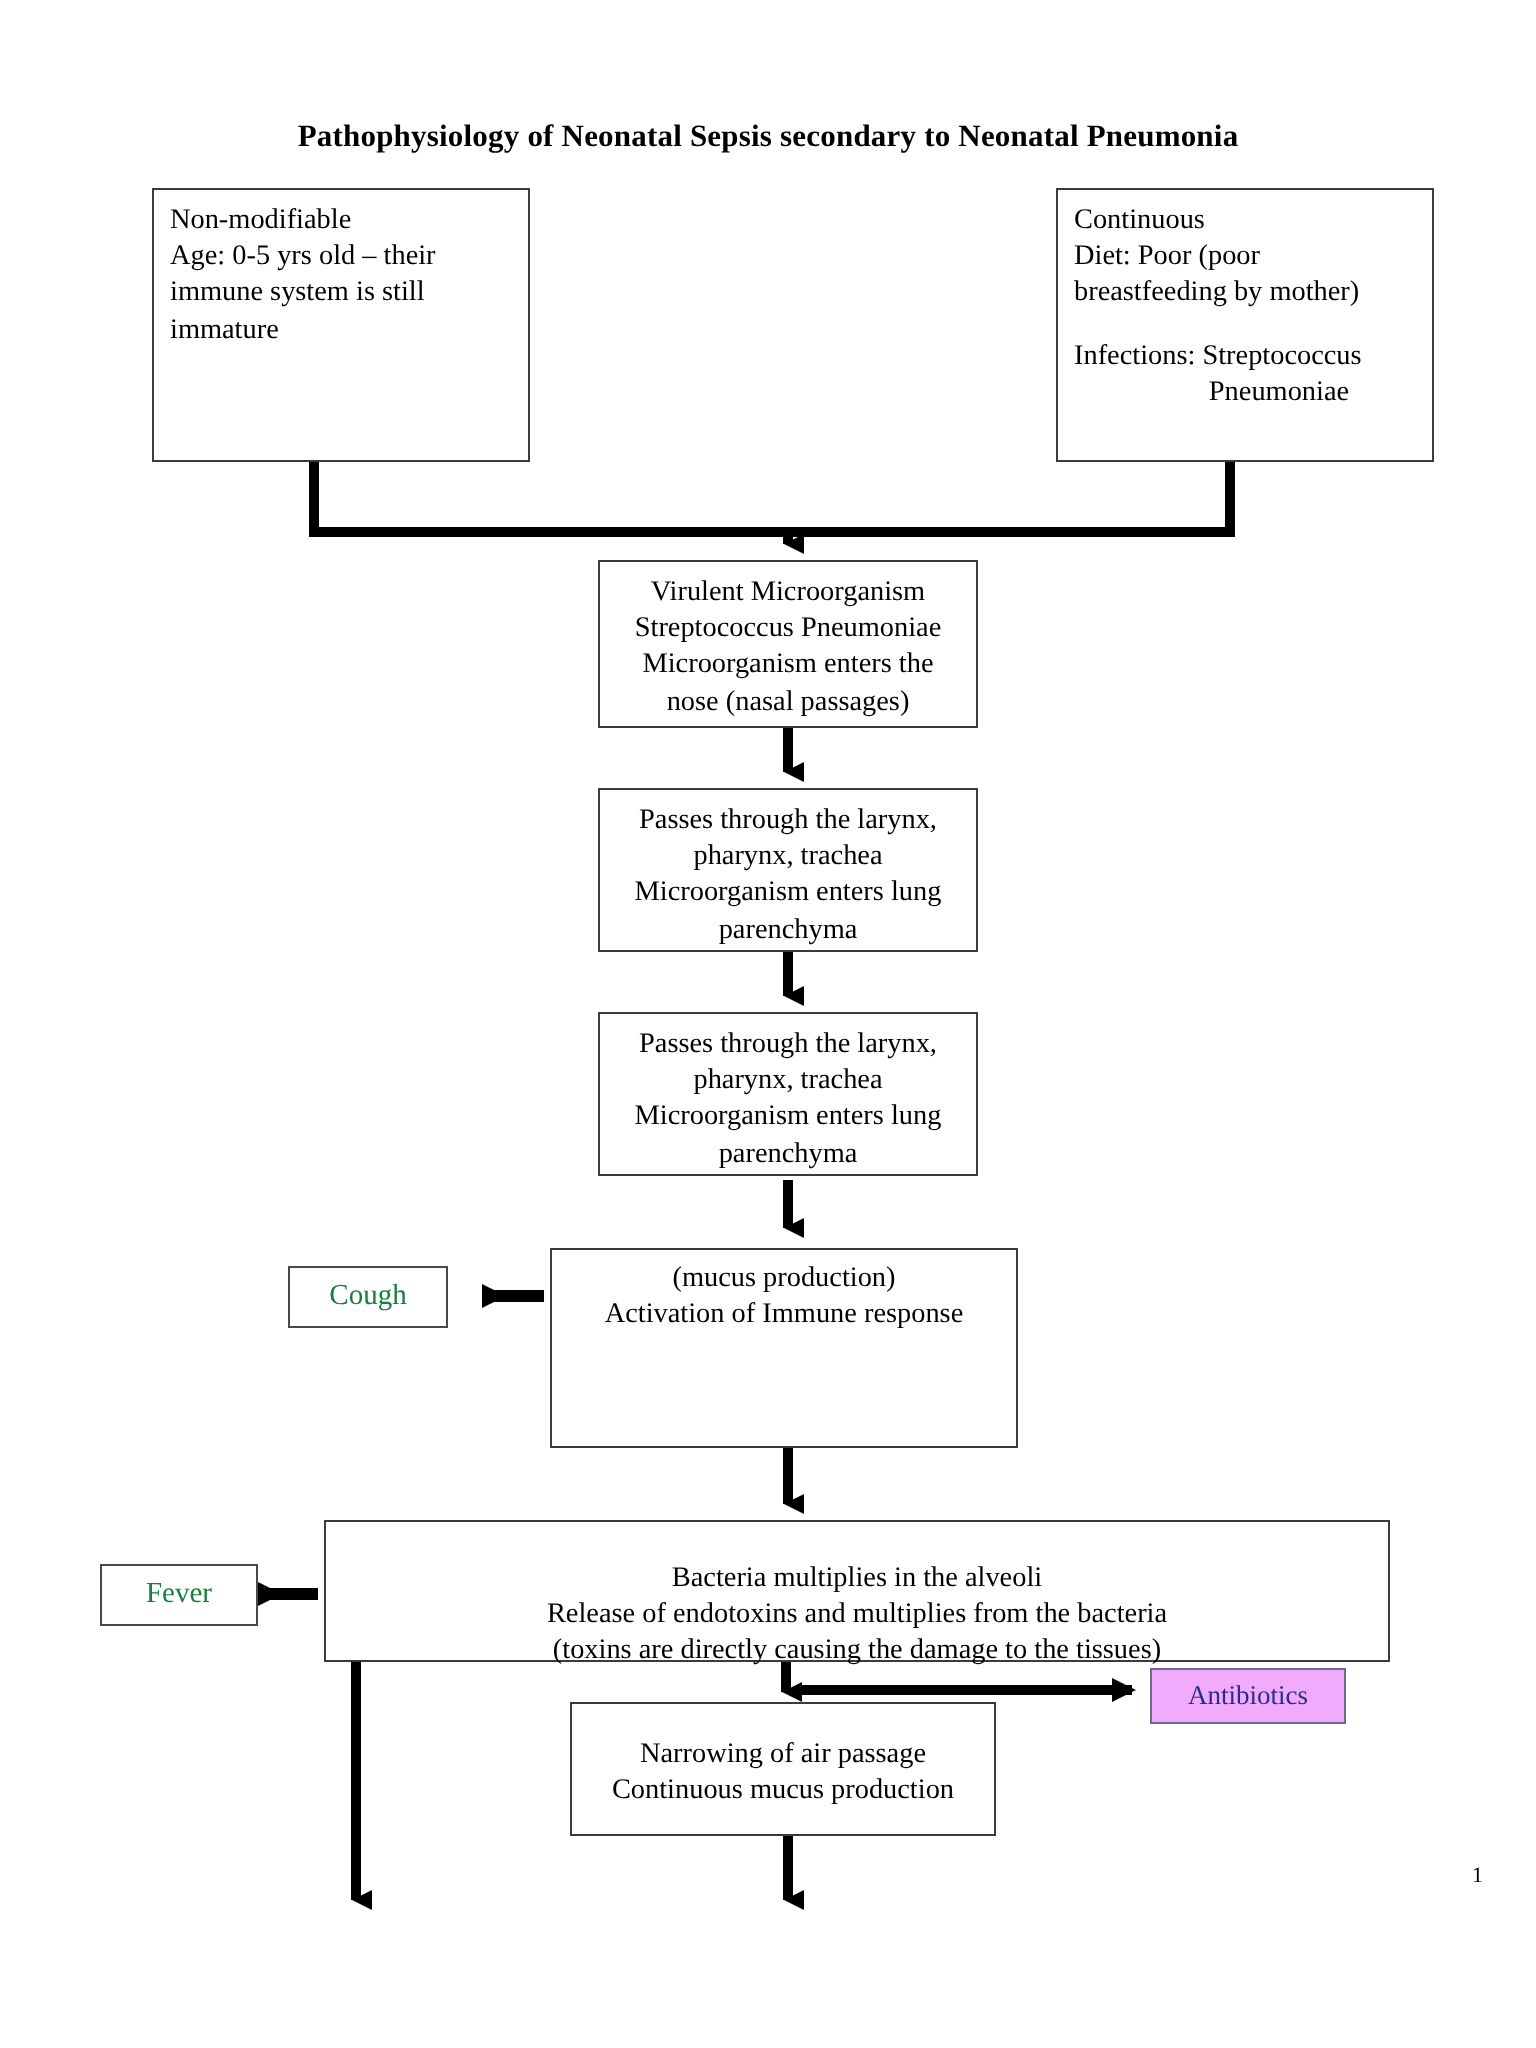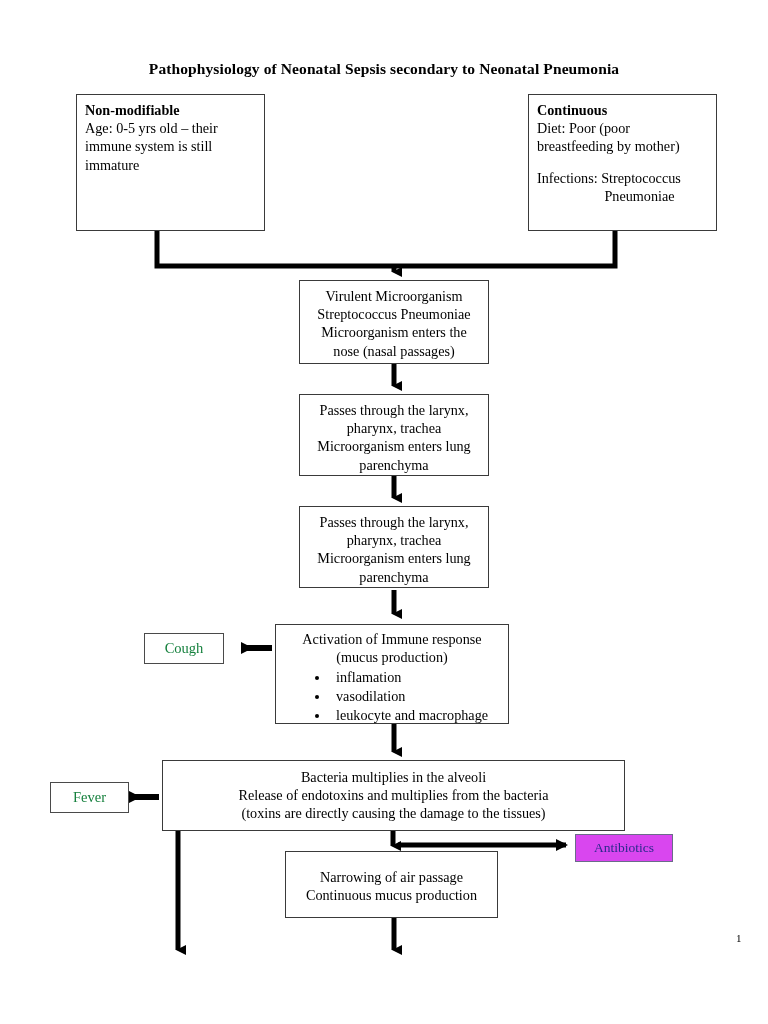--- a/index.html
+++ b/index.html
@@ -40,21 +40,21 @@
     background: #ffffff;
     font-size: 14.2px;
     line-height: 1.28;
     padding: 6px 8px;
   }
 
   .node.center { text-align: center; }
   .node.left   { text-align: left; }
 
   .node .hdr {
-    font-weight: bold;
+    font-weight: normal;
     display: block;
   }
 
   .node .ln { display: block; }
   .node .spacer { display: block; height: 13px; }
 
   .bullets {
     margin: 2px 0 0 0;
     padding-left: 46px;
     text-align: left;
@@ -72,21 +72,21 @@
     color: #15803d;
     text-align: center;
     font-size: 14.5px;
     display: flex;
     align-items: center;
     justify-content: center;
   }
 
   .treatment {
     border: 1px solid #6b6b8a;
-    background: #d946ef;
+    background: #f0abfc;
     color: #2a2a8c;
     text-align: center;
     font-size: 13.5px;
     display: flex;
     align-items: center;
     justify-content: center;
   }
 
   .pagenum {
     font-size: 11px;
@@ -192,34 +192,29 @@
   </div>
 
   <div class="abs node center" style="left:299px; top:506px; width:190px; height:82px;">
     <span class="ln">Passes through the larynx,</span>
     <span class="ln">pharynx, trachea</span>
     <span class="ln">Microorganism enters lung</span>
     <span class="ln">parenchyma</span>
   </div>
 
   <div class="abs node center" style="left:275px; top:624px; width:234px; height:100px; padding-top:5px;">
+    <span class="ln">(mucus production)</span>
     <span class="ln">Activation of Immune response</span>
-    <span class="ln">(mucus production)</span>
-    <ul class="bullets">
-      <li>inflamation</li>
-      <li>vasodilation</li>
-      <li>leukocyte and macrophage</li>
-    </ul>
   </div>
 
   <div class="abs symptom" style="left:144px; top:633px; width:80px; height:31px;">
     <span>Cough</span>
   </div>
 
-  <div class="abs node center" style="left:162px; top:760px; width:463px; height:71px; padding-top:7px;">
+  <div class="abs node center" style="left:162px; top:760px; width:533px; height:71px; padding-top:19px;">
     <span class="ln">Bacteria multiplies in the alveoli</span>
     <span class="ln">Release of endotoxins and multiplies from the bacteria</span>
     <span class="ln">(toxins are directly causing the damage to the tissues)</span>
   </div>
 
   <div class="abs symptom" style="left:50px; top:782px; width:79px; height:31px;">
     <span>Fever</span>
   </div>
 
   <div class="abs treatment" style="left:575px; top:834px; width:98px; height:28px;">

